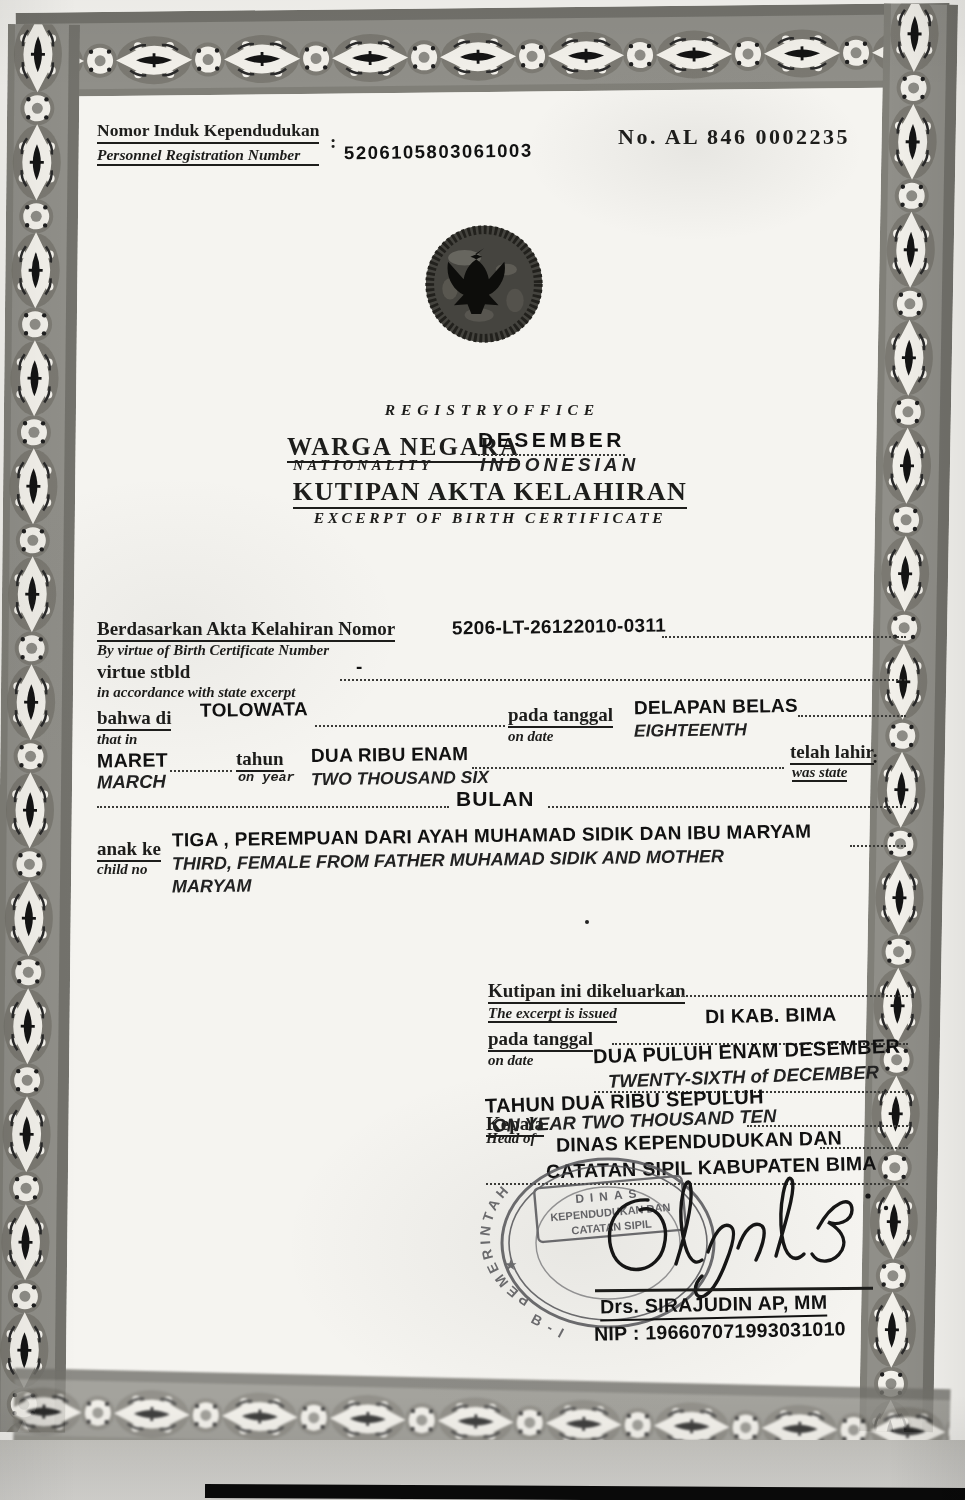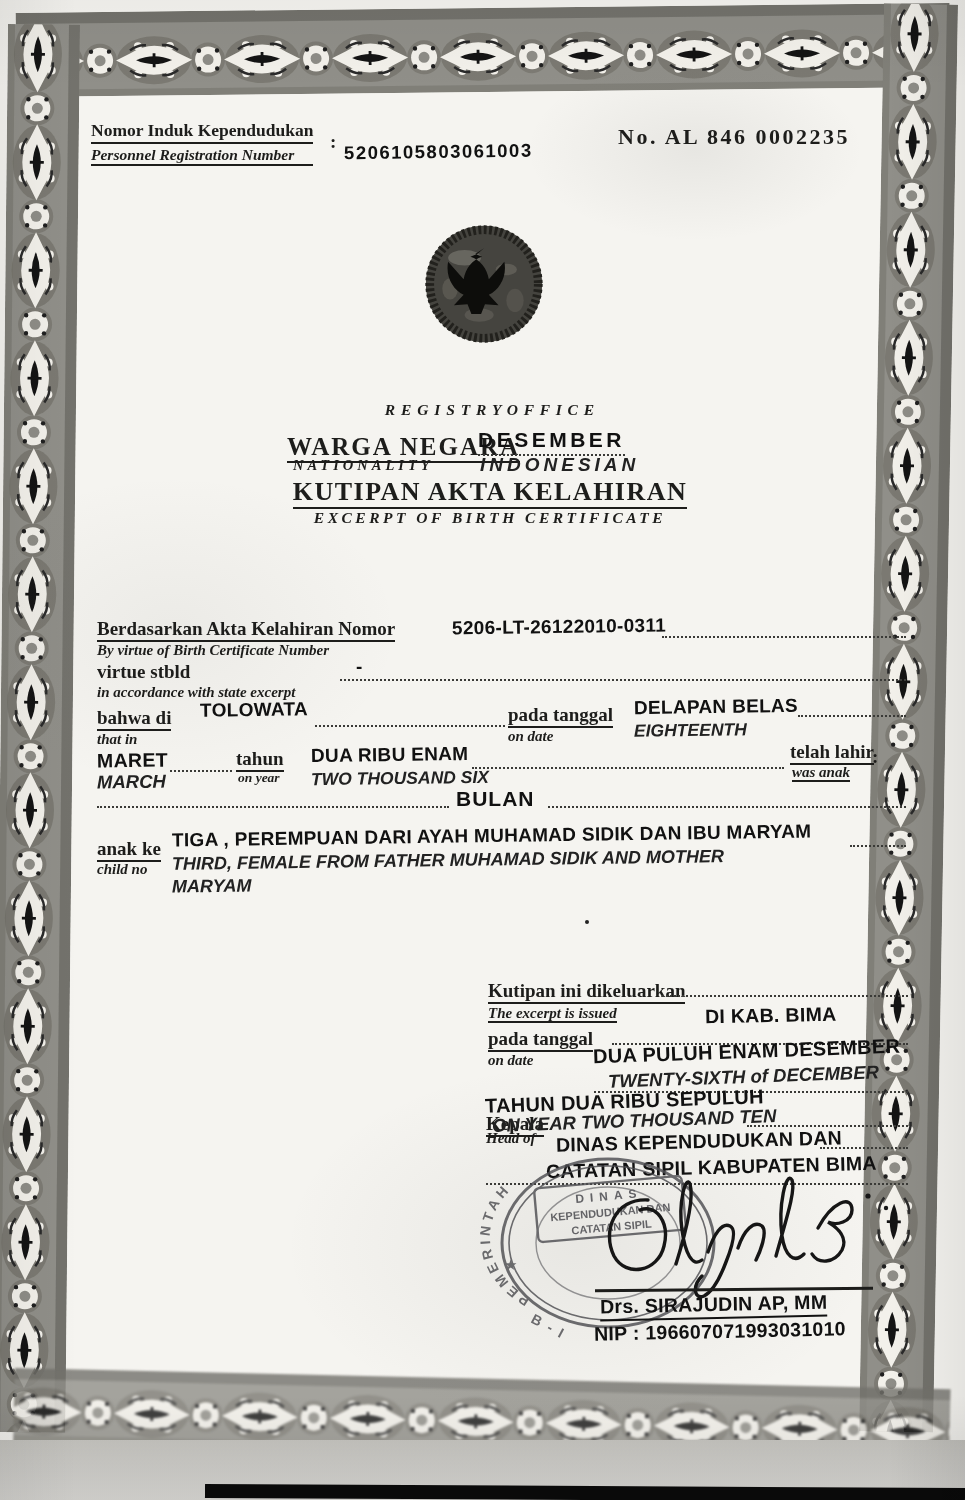--- a/index.html
+++ b/index.html
@@ -1121,21 +1121,21 @@
             <circle cx="93" cy="51.919999999999995" r="2.2" fill="#202020"></circle>
     </g>
         </g>
       </svg>
     </div>
   <div class="abs" style="left:0;top:1440px;width:965px;height:60px;background:linear-gradient(180deg,#c6c5c0,#e3e2de);"></div>
   <div class="abs" style="left:205px;top:1486px;width:760px;height:14px;background:#0b0b0b;transform:rotate(0.3deg);"></div>
 
   <div class="abs paper-tone"></div>
 
-  <div class="abs" style="left:91px;top:120px;">
+  <div class="abs" style="left:97px;top:120px;">
     <div class="lbl u" style="font-size:17.5px;">Nomor Induk Kependudukan</div>
     <div class="sub u" style="font-size:15.5px;margin-top:2px;">Personnel Registration Number</div>
   </div>
   <div class="abs lbl" style="left:330px;top:131px;">:</div>
   <div class="abs val r08" style="left:344px;top:141px;font-size:18.5px;letter-spacing:1.5px;">5206105803061003</div>
 
   <div class="abs" style="left:618px;top:124px;font-size:22px;letter-spacing:2.5px;font-weight:600;white-space:nowrap;">No. AL 846 0002235</div>
 
   <div class="abs" style="left:421px;top:221px;width:126px;height:126px;">
     <svg viewBox="0 0 130 130" width="126" height="126">
@@ -1199,24 +1199,24 @@
   <div class="abs" style="left:236px;top:748px;">
     <span class="lbl u">tahun</span>
   </div>
   <div class="abs val r08" style="left:311px;top:744px;">DUA RIBU ENAM</div>
   <div class="abs dots" style="left:472px;top:764px;width:312px;"></div>
   <div class="abs" style="left:790px;top:741px;">
     <span class="lbl u">telah lahir</span>
   </div>
   <div class="abs lbl" style="left:872px;top:746px;">:</div>
   <div class="abs vale r08" style="left:97px;top:771px;font-size:18.5px;">MARCH</div>
-  <div class="abs sub" style="left:238px;top:770px;font-size:13.5px;">on year</div>
+  <div class="abs sub" style="left:238px;top:770px;font-size:13.5px;font-family:Liberation Mono, monospace;">on year</div>
   <div class="abs vale r08" style="left:311px;top:768px;">TWO THOUSAND SIX</div>
   <div class="abs" style="left:792px;top:763px;">
-    <span class="sub u">was anak</span>
+    <span class="sub u">was state</span>
   </div>
 
   <div class="abs dots" style="left:97px;top:803px;width:352px;"></div>
   <div class="abs val" style="left:456px;top:787px;font-size:21px;letter-spacing:1px;">BULAN</div>
   <div class="abs dots" style="left:548px;top:803px;width:358px;"></div>
 
   <div class="abs" style="left:97px;top:838px;">
     <span class="lbl u">anak ke</span>
   </div>
   <div class="abs sub" style="left:97px;top:861px;">child no</div>

